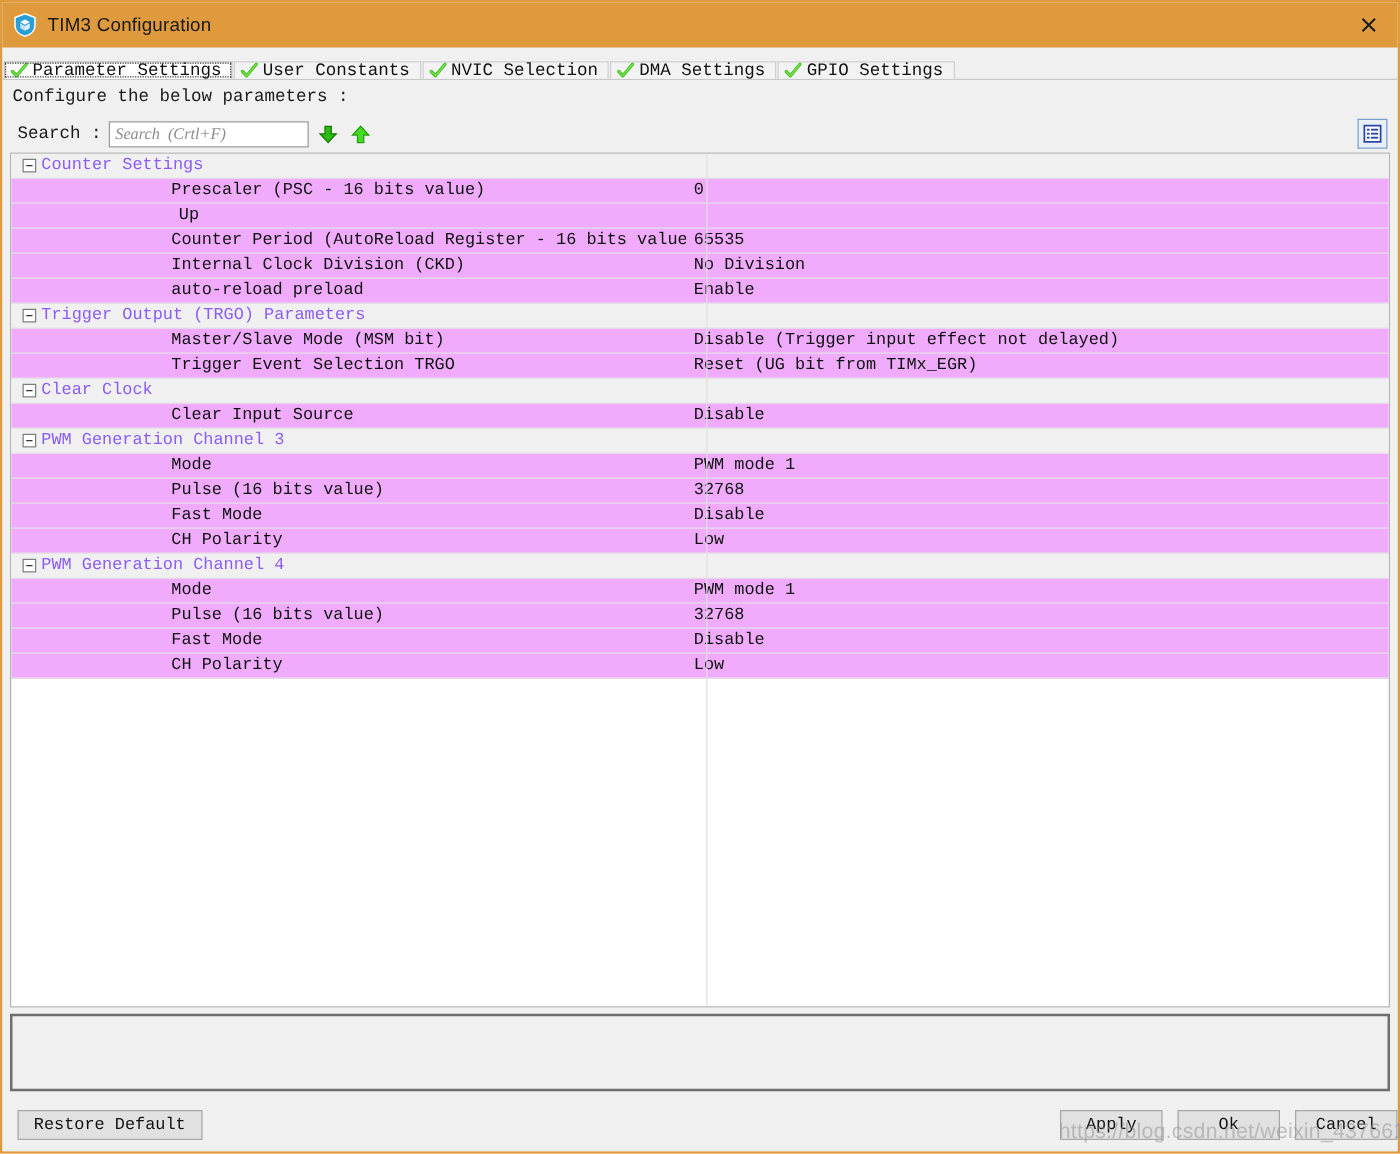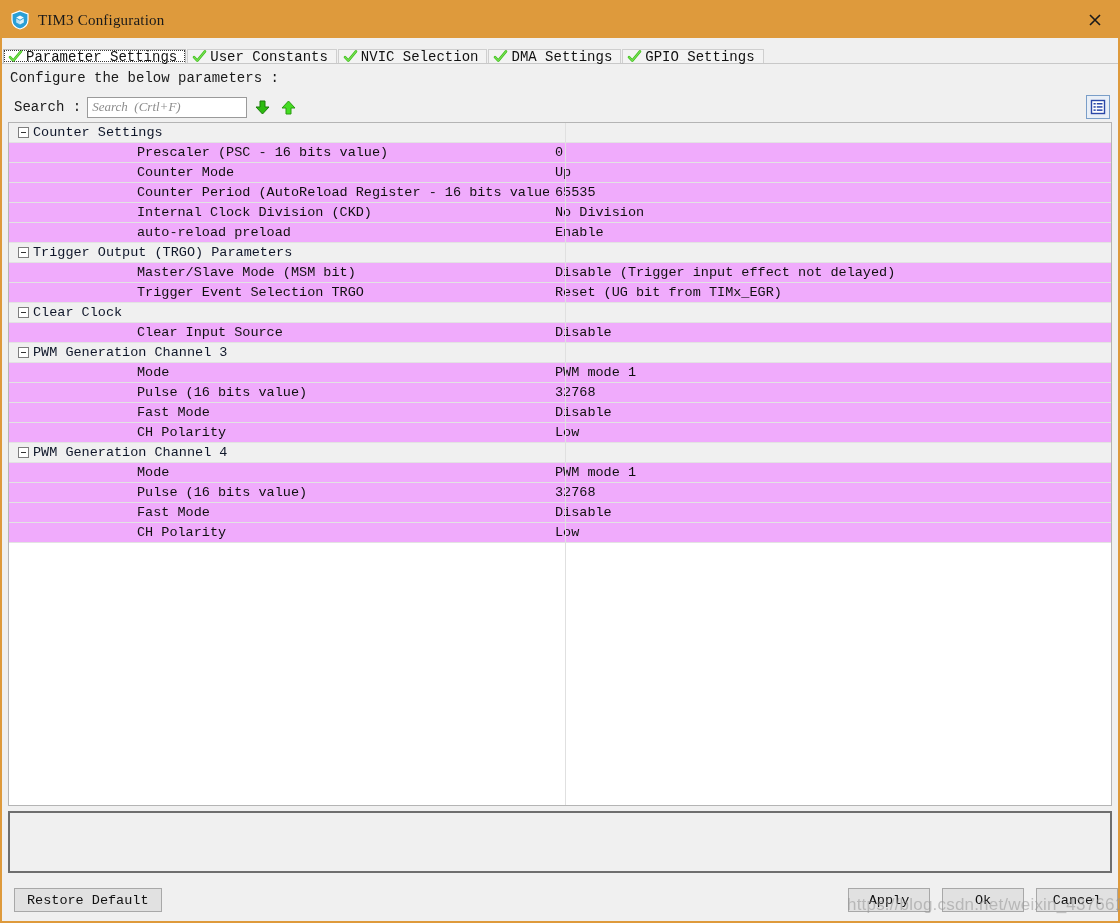--- a/index.html
+++ b/index.html
@@ -38,21 +38,21 @@
     position: relative;
   }
   #app-icon {
     width: 20px;
     height: 20px;
     margin-right: 8px;
     flex: 0 0 auto;
     display: block;
   }
   #title-text {
-    font-family: Liberation Serif, serif;
+    font-family: Liberation Sans, sans-serif;
     font-size: 15px;
     color: #1a1a1a;
     letter-spacing: .2px;
     white-space: nowrap;
   }
   #close-button {
     position: absolute;
     right: 0;
     top: 0;
     width: 46px;
@@ -226,21 +226,21 @@
     content: "";
     position: absolute;
     left: 2px;
     right: 2px;
     top: 4px;
     height: 1px;
     background: #333;
   }
   .group .glabel {
     font-size: 13.5px;
-    color: #0f172a;
+    color: #8b5cf6;
   }
   .item .ilabel {
     width: 128px;
     flex: 0 0 auto;
   }
   .item .name {
     flex: 1 1 auto;
     padding-left: 0;
     overflow: hidden;
   }
@@ -423,21 +423,20 @@
           </div>
           <div class="trow item">
             <span class="ilabel"></span>
             <span class="name">Prescaler (PSC - 16 bits value)</span>
             <span class="valuecell">
               <span class="value">0</span>
             </span>
           </div>
           <div class="trow item">
             <span class="ilabel"></span>
-            <span class="name">Counter Mode</span>
             <span class="valuecell">
               <span class="value">Up</span>
             </span>
           </div>
           <div class="trow item">
             <span class="ilabel"></span>
             <span class="name">Counter Period (AutoReload Register - 16 bits value )</span>
             <span class="valuecell">
               <span class="value">65535</span>
             </span>

